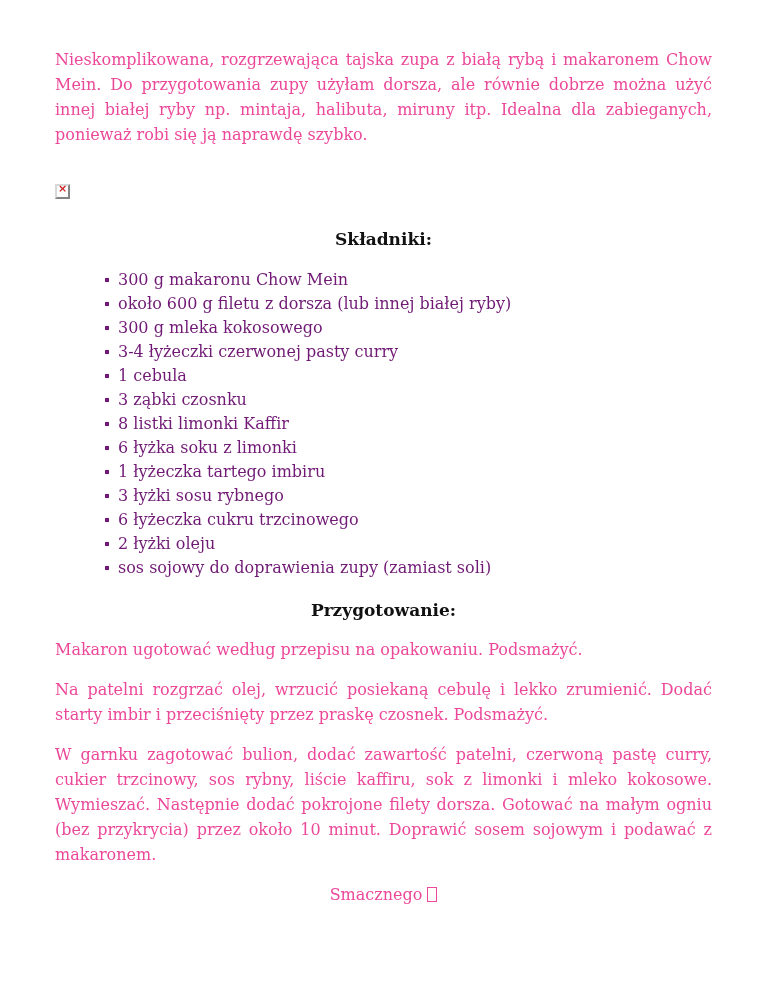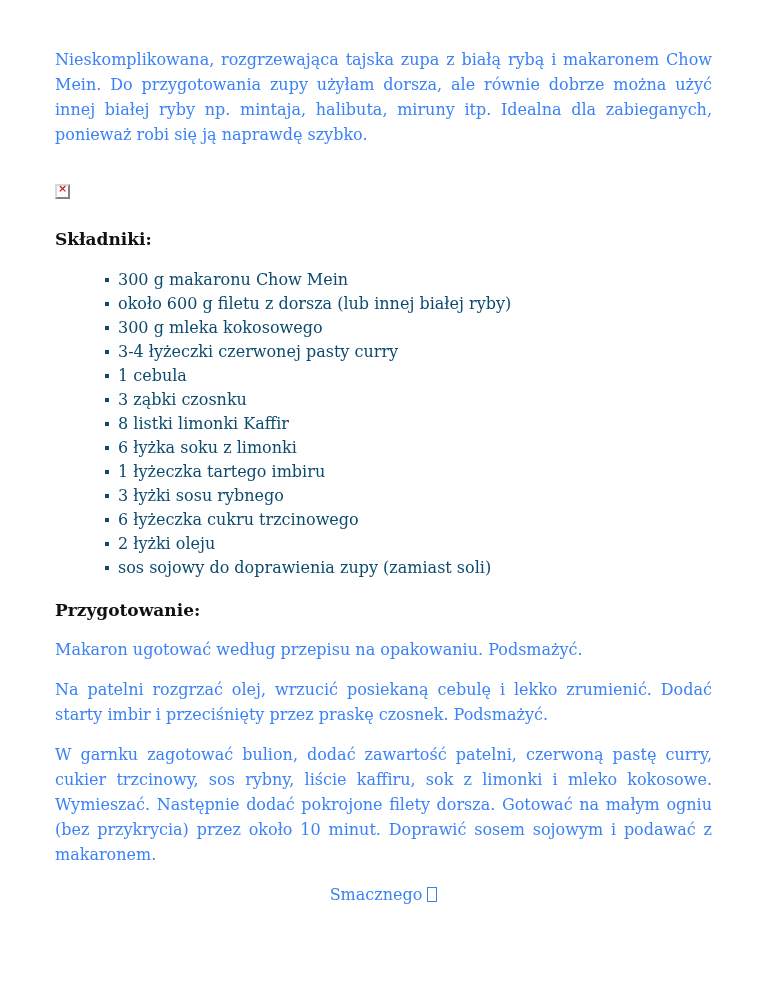--- a/index.html
+++ b/index.html
@@ -9,21 +9,21 @@
     height: 994px;
     overflow: hidden;
     padding: 47px 56px 0 55px;
     font-family: "DejaVu Serif", "Liberation Serif", serif;
     color: #2e5c3e;
     font-size: 16px;
   }
   .para {
     text-align: justify;
     line-height: 25px;
-    color: #3b82f6;
+    color: #ec4899;
   }
   .intro { margin-top: 0; }
 
   
   .figure { margin-top: 37px; height: 15px; }
   .broken-img {
     display: inline-block;
     width: 15px; height: 15px;
     background: #fdfdfd;
     border: 2px outset #d8d8d8;
@@ -40,32 +40,33 @@
     line-height: 11px;
     text-align: center;
   }
 
   .section-heading {
     margin-top: 30px;
     font-size: 17px;
     line-height: 21px;
     font-weight: bold;
     color: #111111;
+    text-align: center;
   }
   .section-heading.prep { margin-top: 20px; }
 
   ul.ingredients {
     list-style: none;
     margin-top: 18px;
     padding-left: 63px;
   }
   ul.ingredients li {
     position: relative;
     line-height: 24px;
-    color: #0c4a6e;
+    color: #701a75;
   }
   ul.ingredients li::before {
     content: "";
     position: absolute;
     left: -13px;
     top: 10px;
     width: 4px;
     height: 4px;
     background: currentColor;
   }

